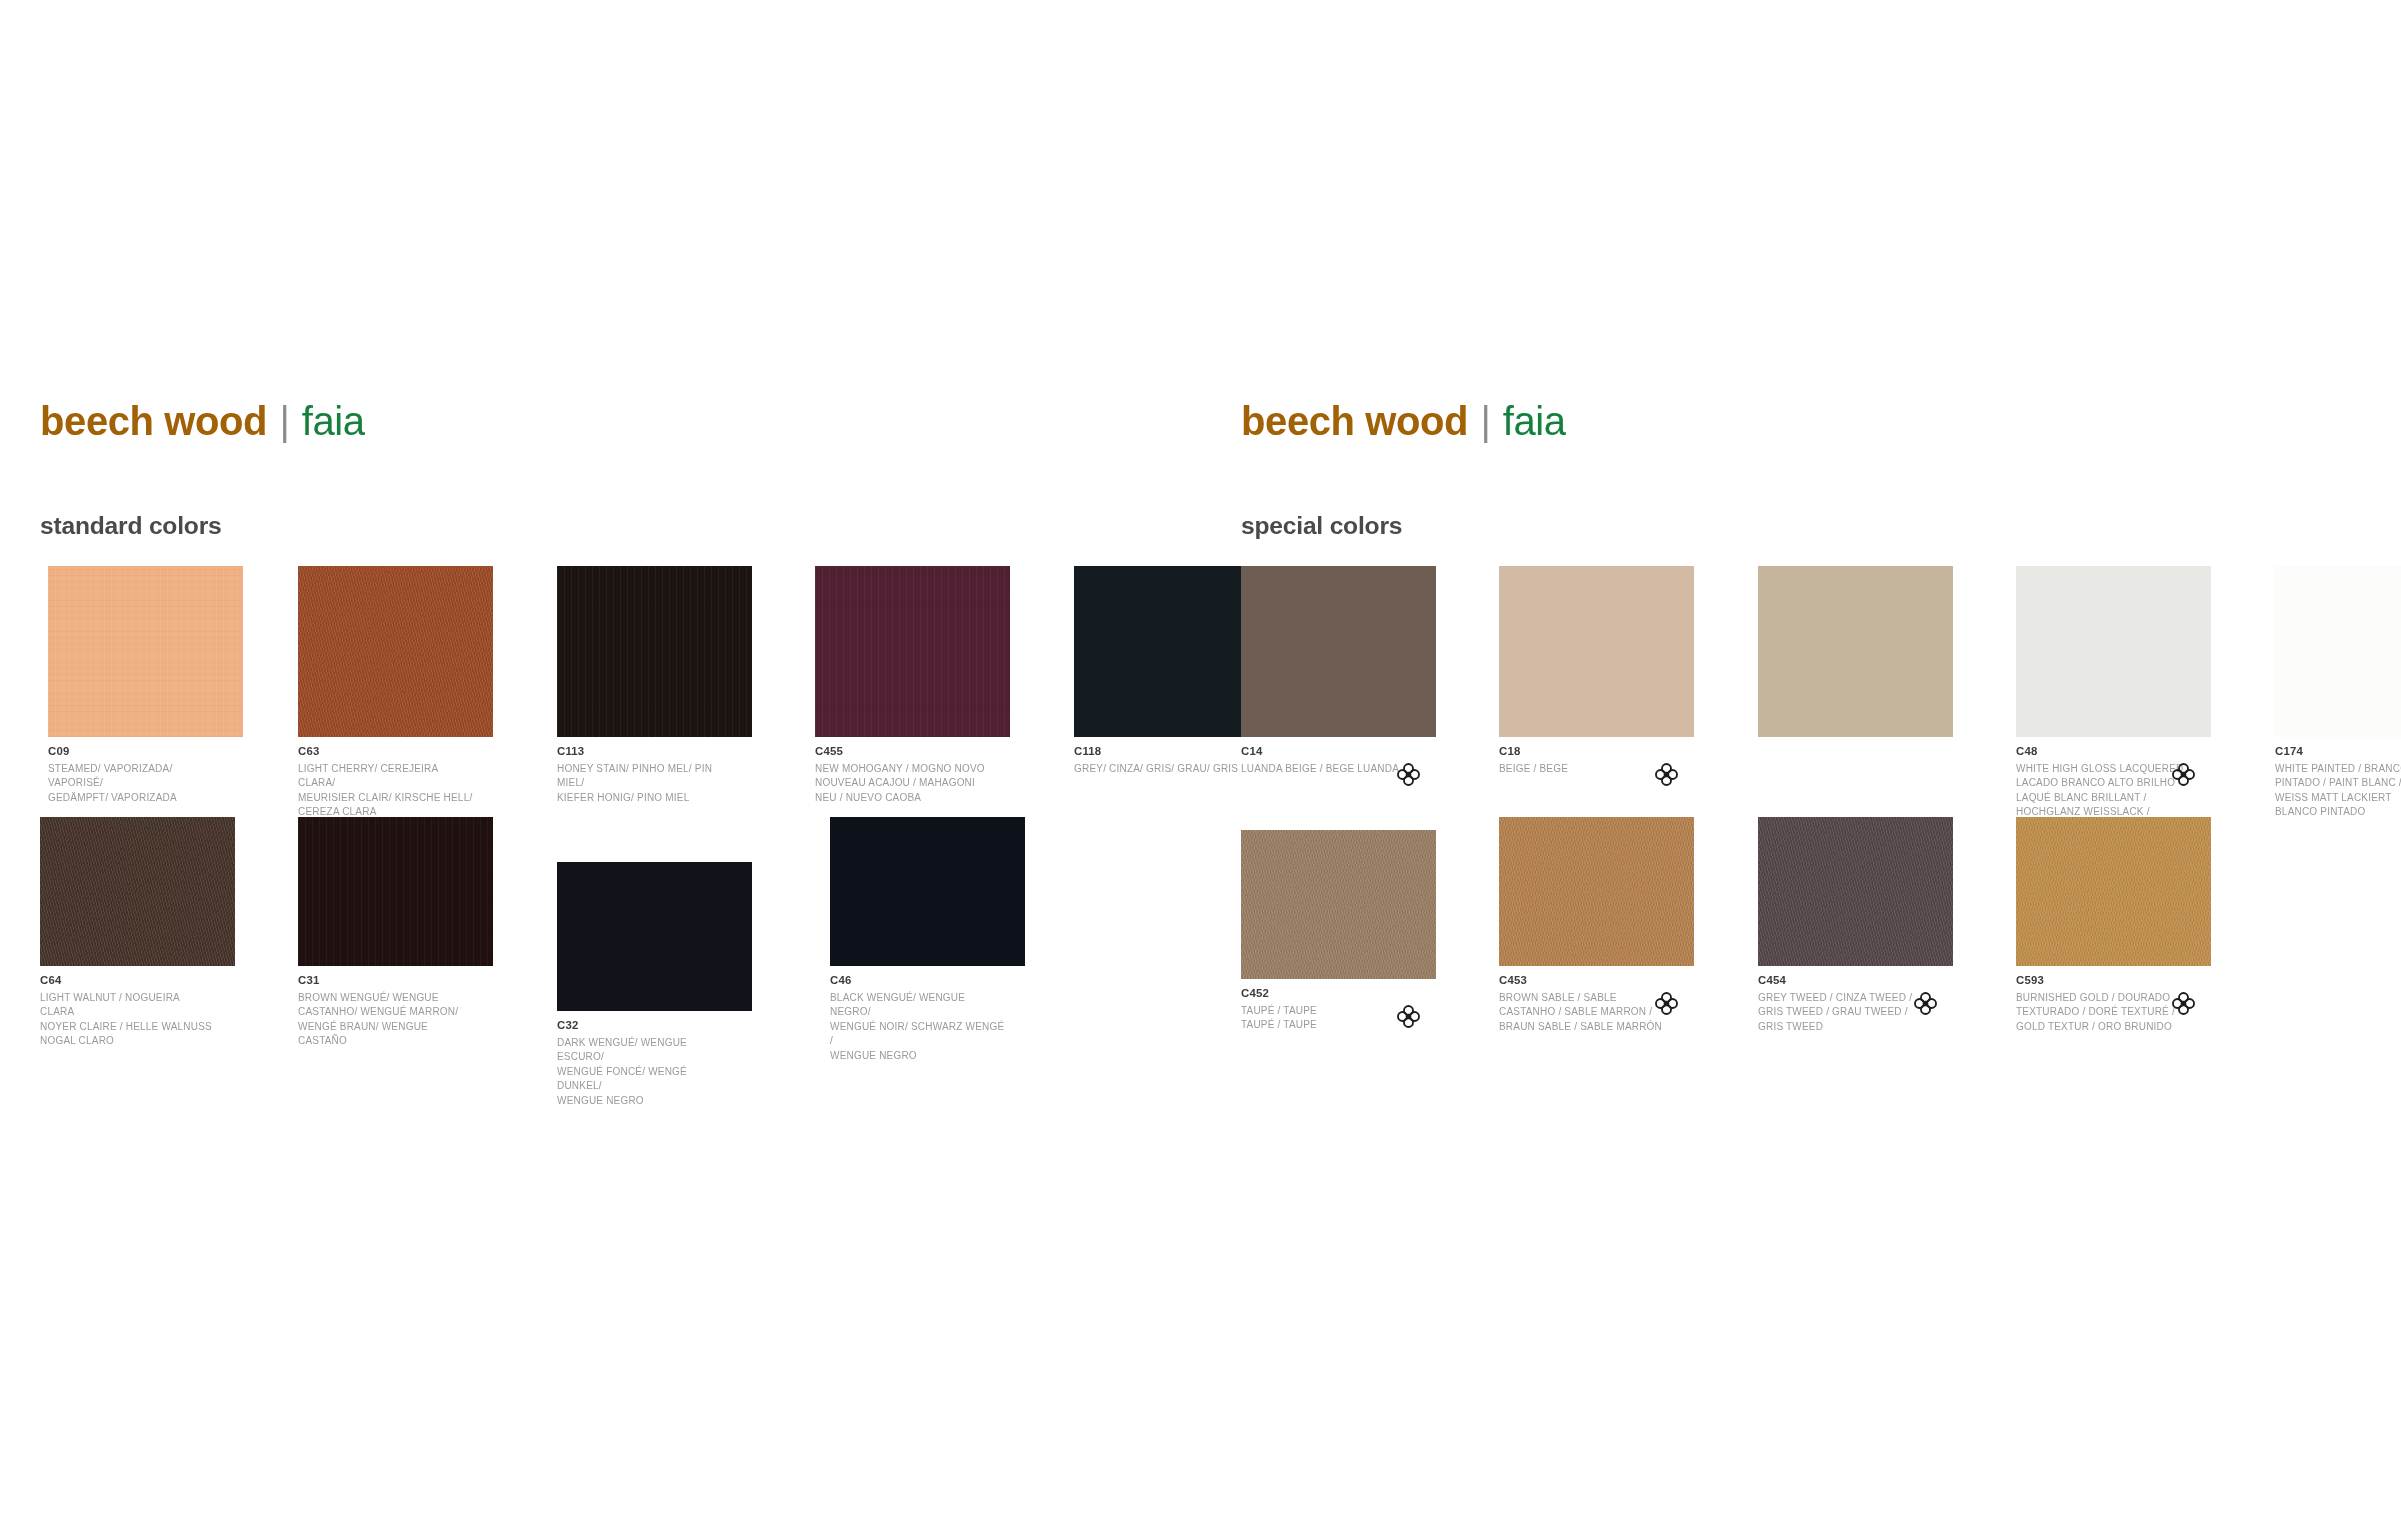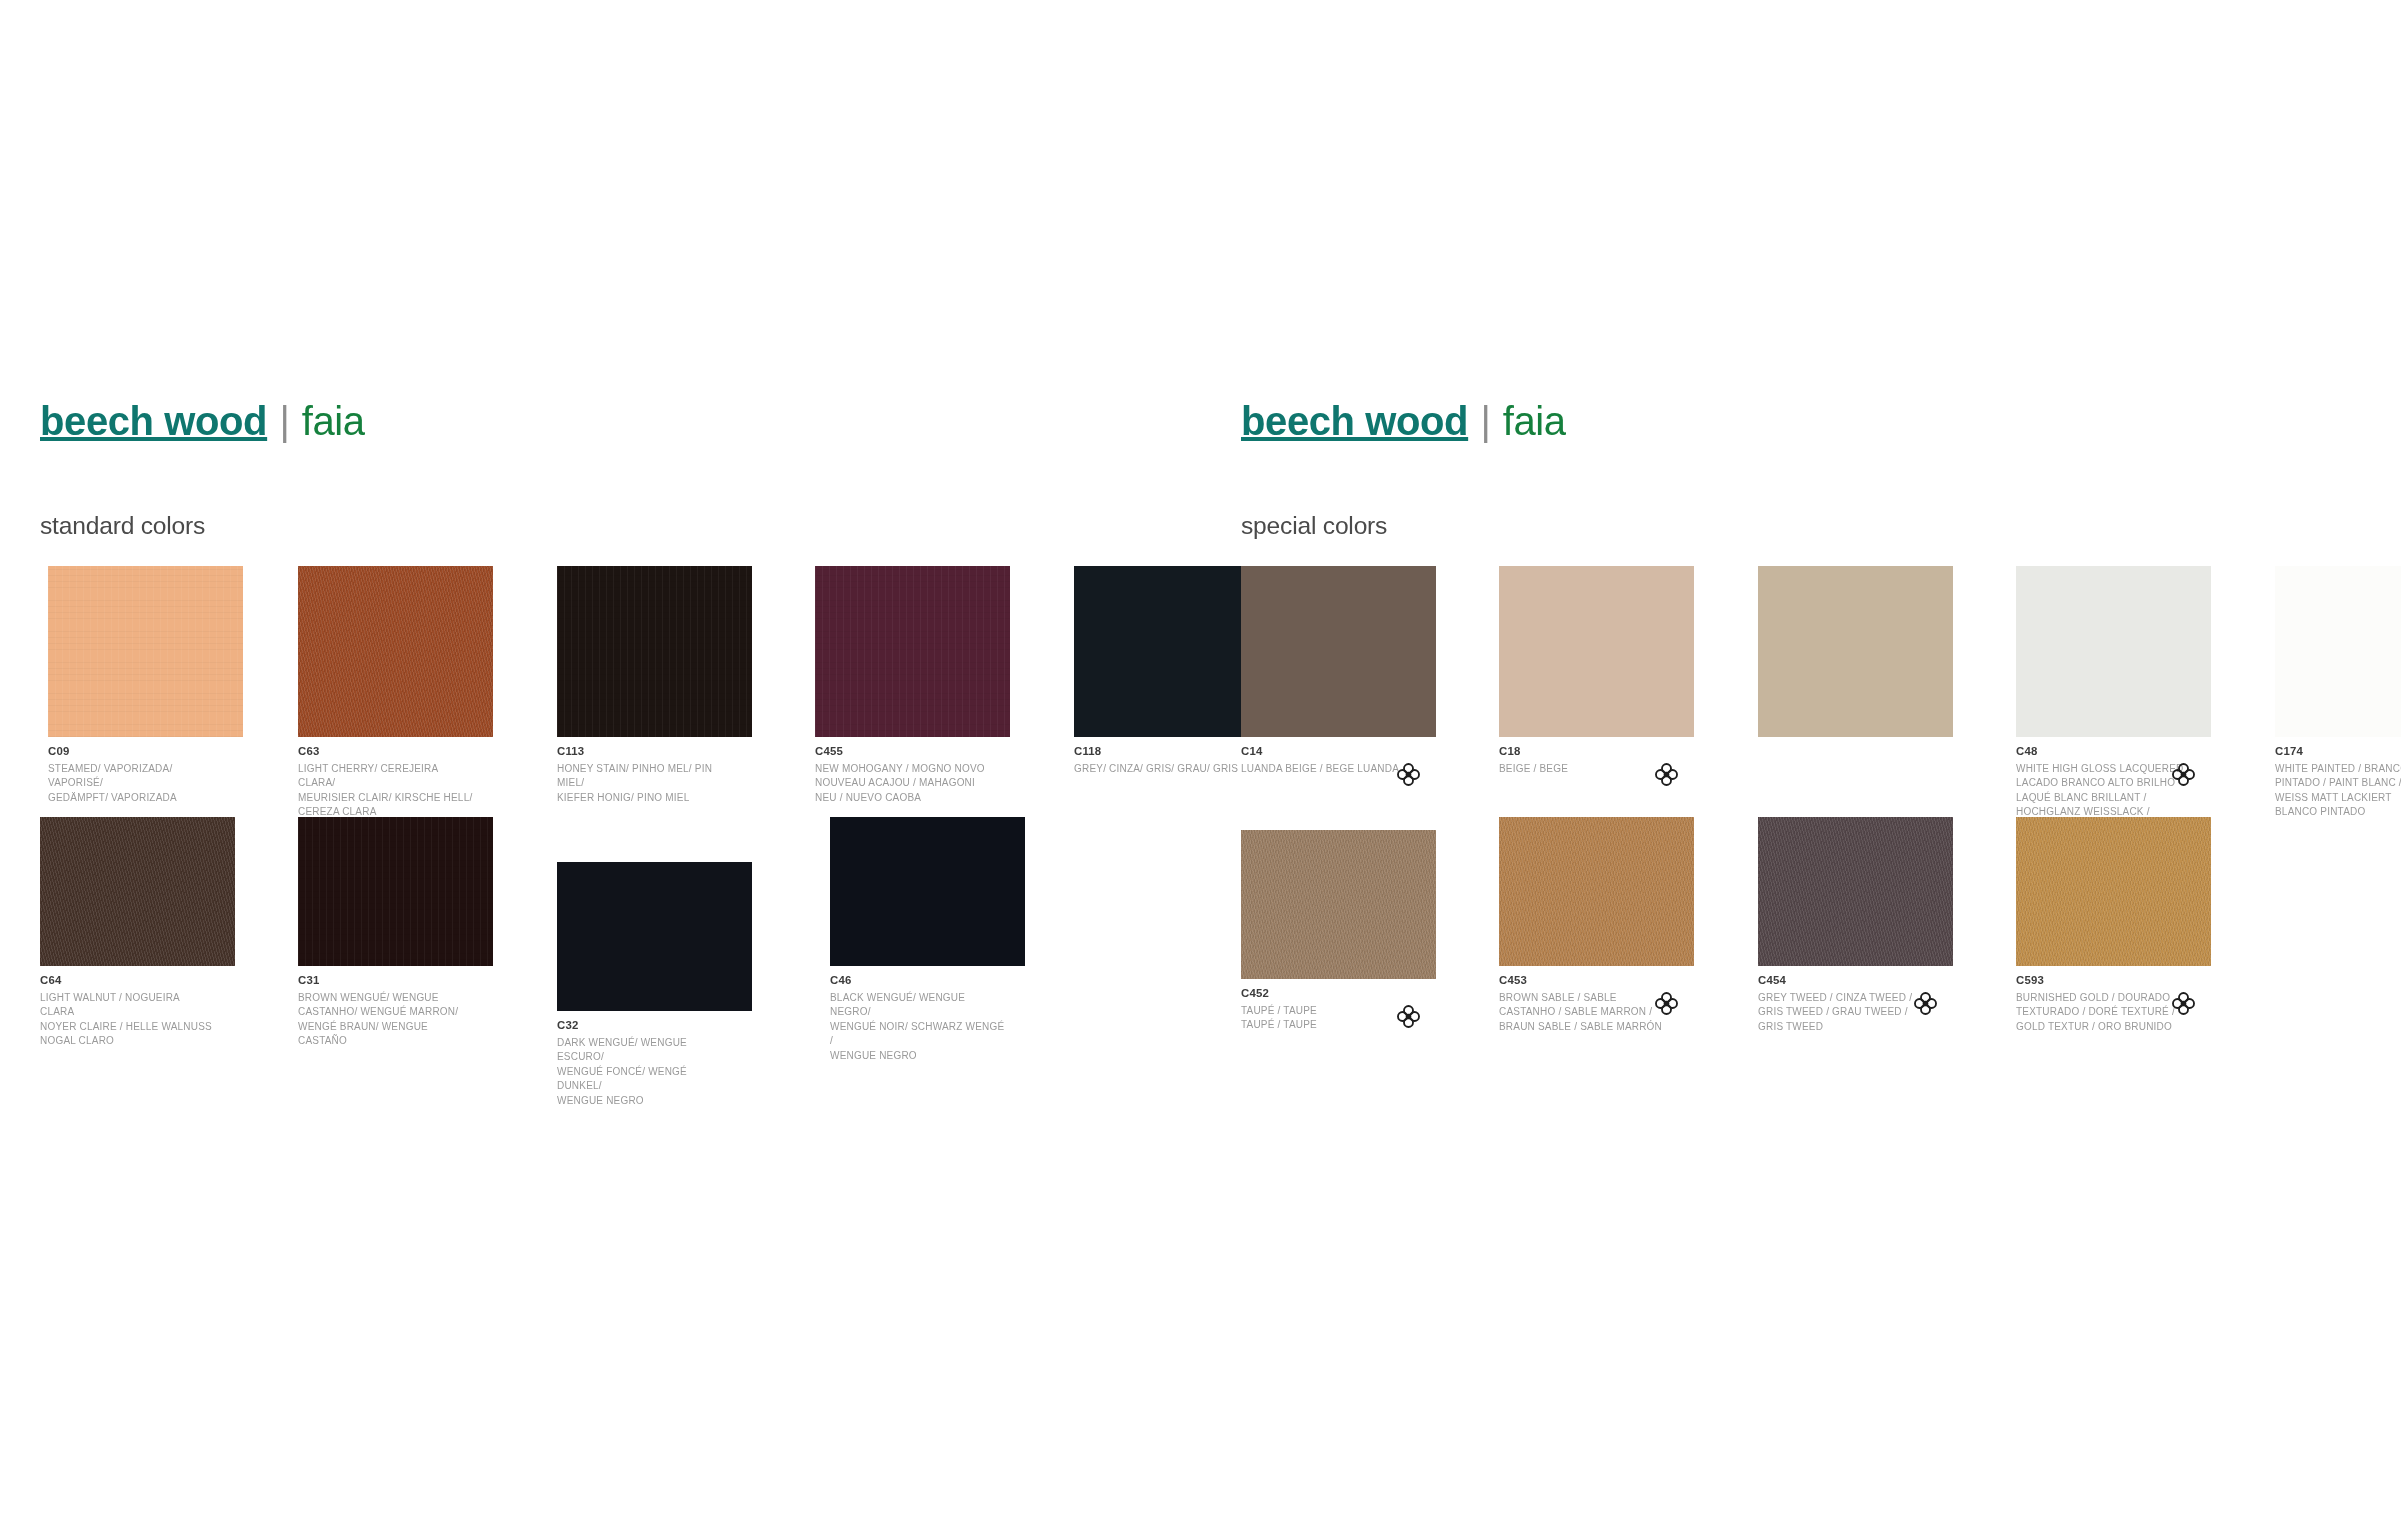--- a/index.html
+++ b/index.html
@@ -16,27 +16,27 @@
   .panel{position:absolute;top:0;height:100%;}
   .panel.left{left:0;width:1201px;}
   .panel.right{left:1201px;width:1201px;}
 
   
   .title{
     position:absolute;top:374px;left:40px;
     font-size:40px;line-height:1;white-space:nowrap;
     letter-spacing:-0.4px;
   }
-  .title .bold{font-weight:bold;color:#0f766e;text-decoration:underline;}
+  .title .bold{font-weight:bold;color:#a16207;}
   .title .sep{color:#8d8d8d;font-weight:300;margin:0 12.3px;}
   .title .light{color:#15803d;font-weight:300;}
 
   .subtitle{
     position:absolute;top:492px;left:40px;
-    font-size:24.6px;font-weight:normal;color:#4a4a4a;
+    font-size:24.6px;font-weight:bold;color:#4a4a4a;
     letter-spacing:-0.2px;white-space:nowrap;
   }
 
   
   .row{position:absolute;left:40px;display:block;}
   .row.r1{top:566px;}
   .row.r2{top:817px;}
 
   .cell{
     position:absolute;top:0;

